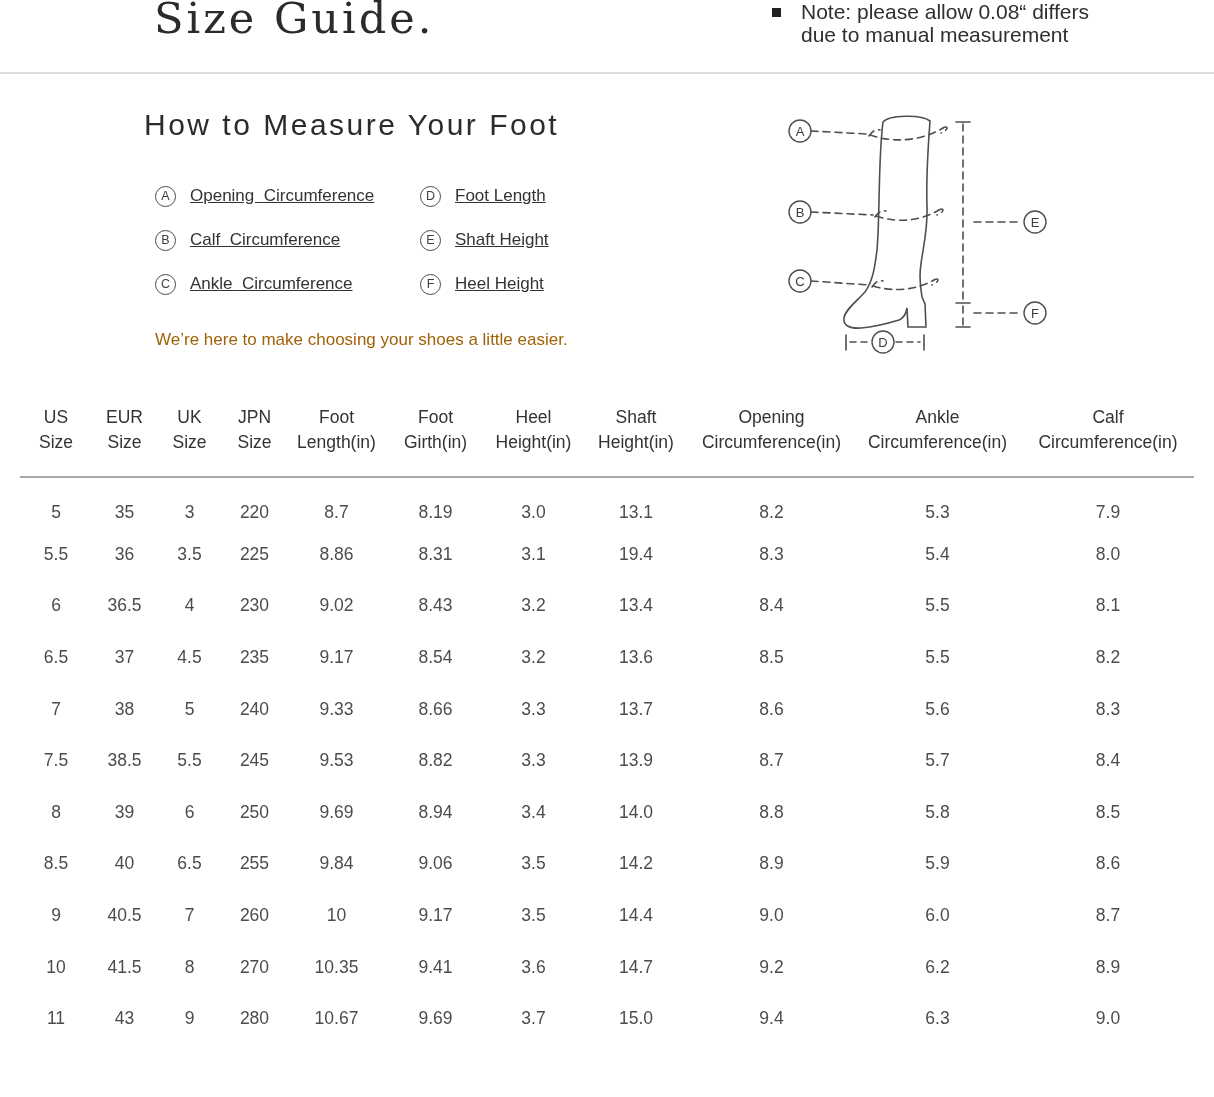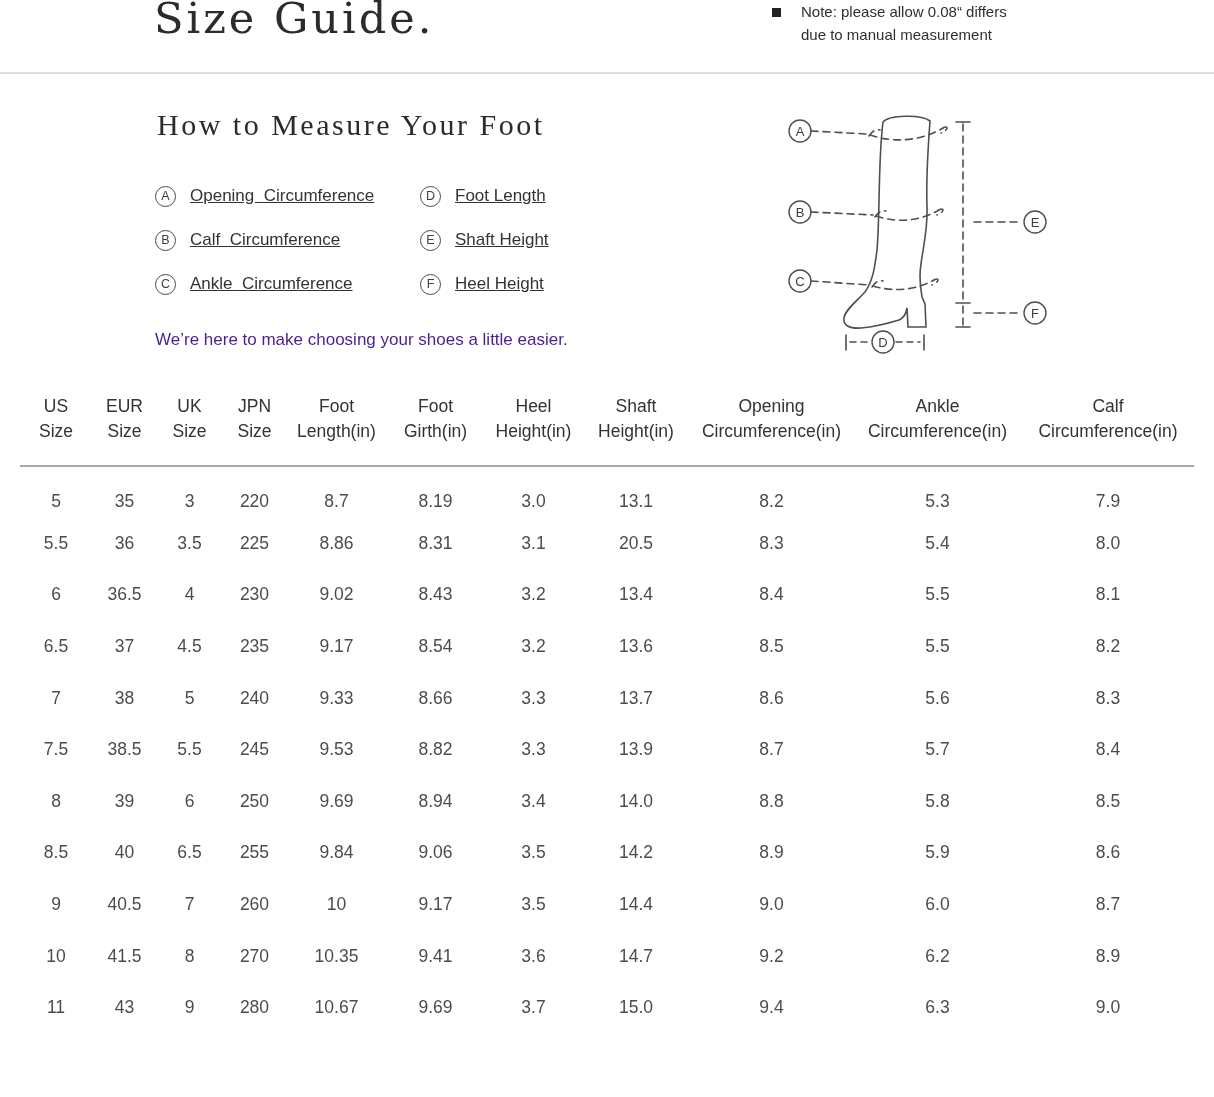--- a/index.html
+++ b/index.html
@@ -34,36 +34,36 @@
     align-items: flex-start;
   }
   .note-bullet {
     width: 9px;
     height: 9px;
     background: #222;
     margin-top: 7px;
     flex: 0 0 auto;
   }
   .note-text {
-    font-size: 15px;
+    font-size: 21px;
     line-height: 22.5px;
     color: #2f2f2f;
   }
   .rule-top {
     position: absolute;
     left: 0; right: 0;
     top: 72px;
     border-top: 2px solid #dcdcdc;
   }
   
   .measure-heading {
     position: absolute;
-    left: 157px;
+    left: 144px;
     top: 108px;
-    font-family: Liberation Serif, serif;
+    font-family: Liberation Sans, sans-serif;
     font-weight: 400;
     font-size: 30px;
     letter-spacing: 2.5px;
     color: #2b2b2b;
   }
   .legend {
     position: absolute;
     left: 155px;
     top: 174px;
     display: grid;
@@ -88,33 +88,33 @@
     font-size: 17px;
     color: #333;
     white-space: pre;
     text-decoration: underline;
   }
   .tagline {
     position: absolute;
     left: 155px;
     top: 330px;
     font-size: 17px;
-    color: #4c1d95;
+    color: #a16207;
   }
   
   .diagram {
     position: absolute;
     left: 768px;
     top: 100px;
   }
   
   .size-table {
     position: absolute;
     left: 20px;
-    top: 384px;
+    top: 395px;
     width: 1174px;
     border-collapse: collapse;
     table-layout: fixed;
   }
   .size-table th {
     font-weight: 400;
     font-size: 17.5px;
     line-height: 25px;
     color: #333;
     text-align: center;
@@ -322,21 +322,21 @@
           <td>7.9</td>
         </tr>
         <tr>
           <td>5.5</td>
           <td>36</td>
           <td>3.5</td>
           <td>225</td>
           <td>8.86</td>
           <td>8.31</td>
           <td>3.1</td>
-          <td>20.5</td>
+          <td>19.4</td>
           <td>8.3</td>
           <td>5.4</td>
           <td>8.0</td>
         </tr>
         <tr>
           <td>6</td>
           <td>36.5</td>
           <td>4</td>
           <td>230</td>
           <td>9.02</td>

